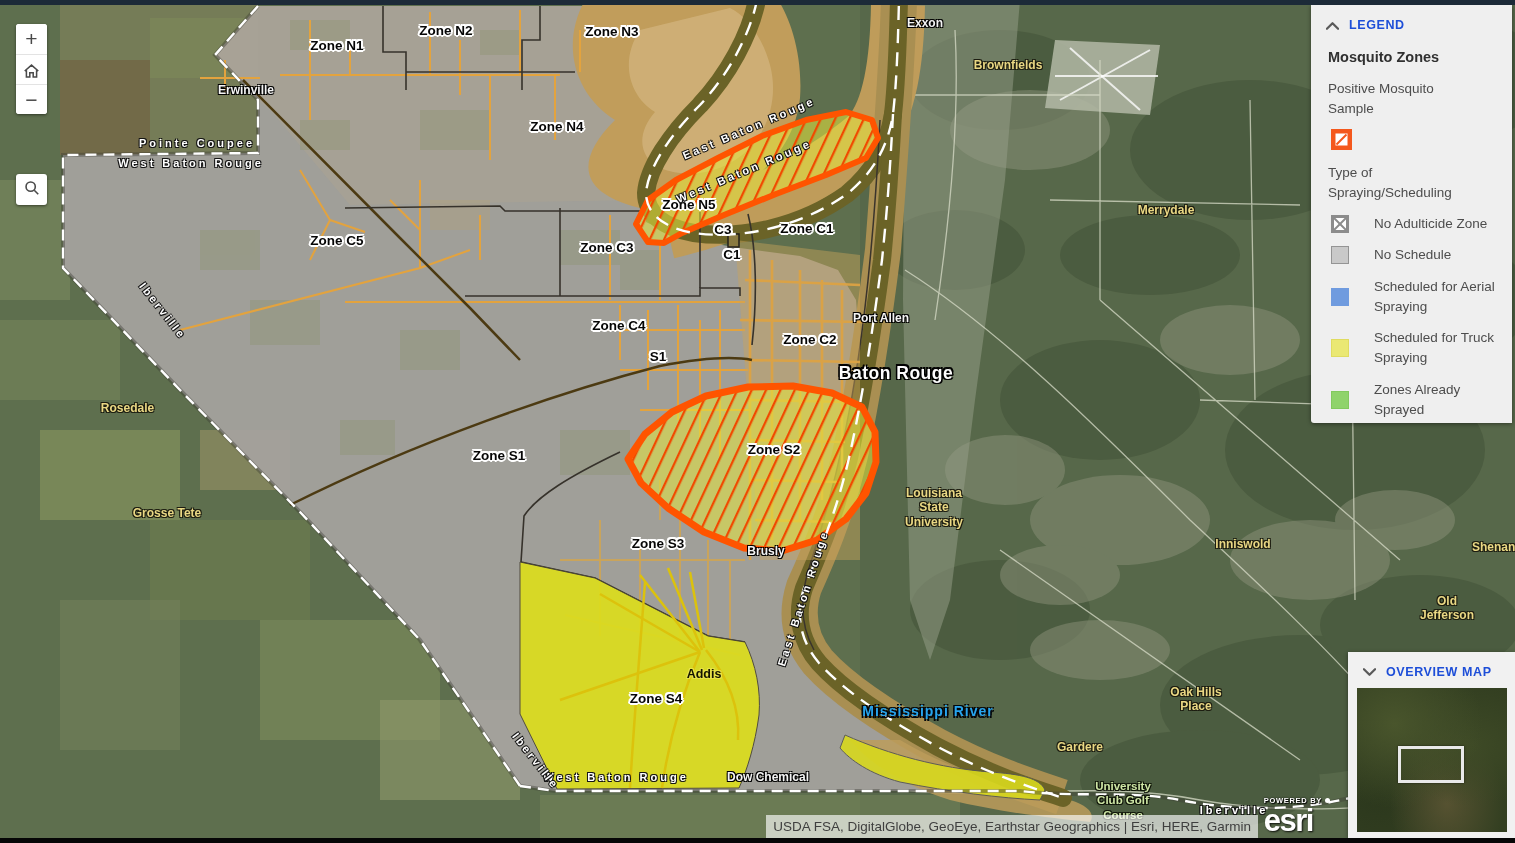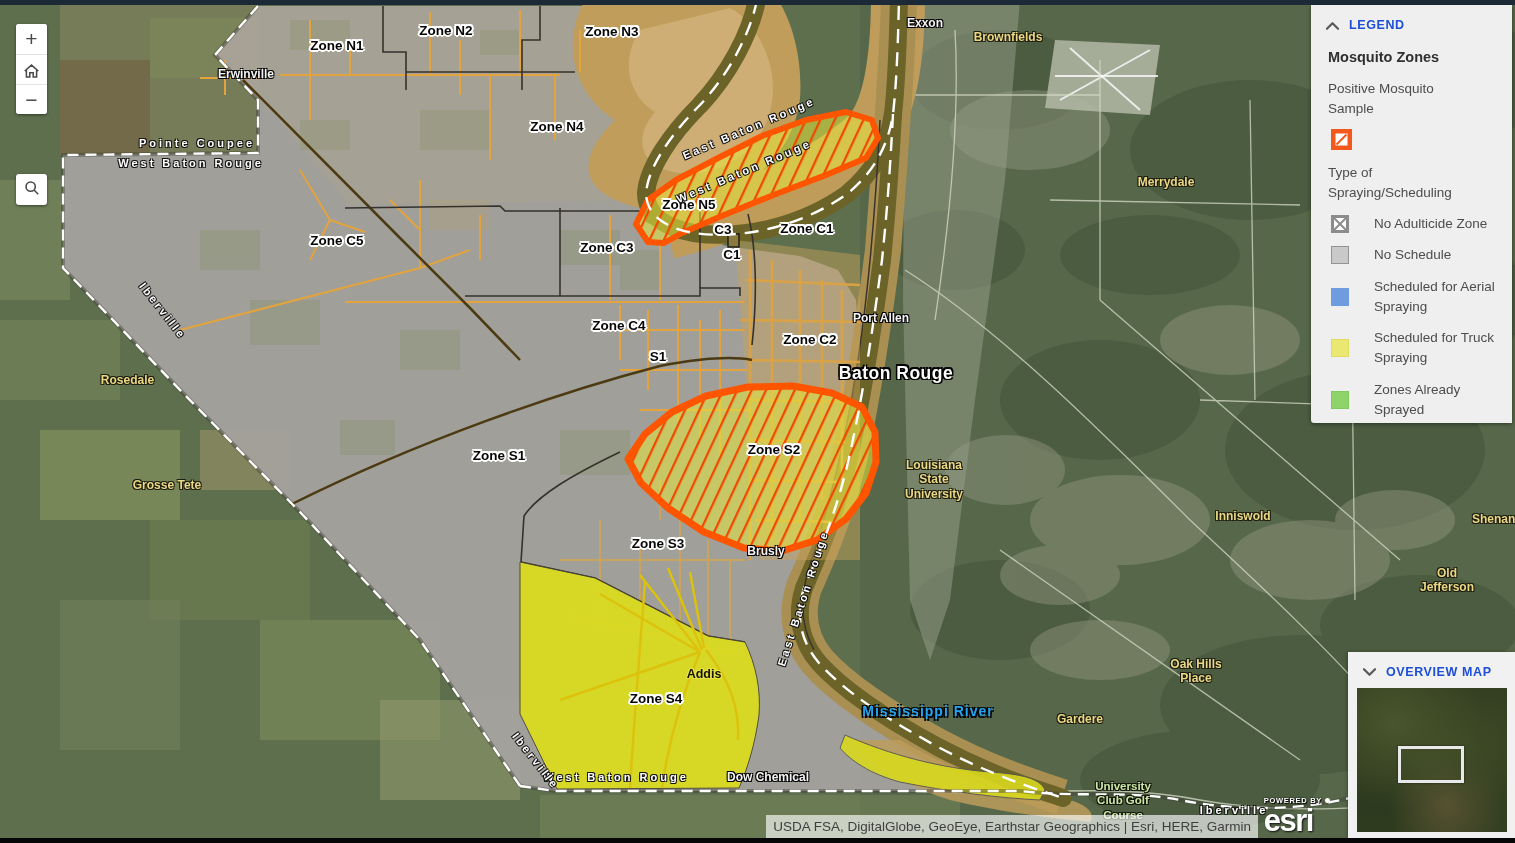--- a/index.html
+++ b/index.html
@@ -13,21 +13,21 @@
   .lbl.zone{font-size:13.5px;color:#060606;
     text-shadow:-1.5px -1.5px 0 #fff,1.5px -1.5px 0 #fff,-1.5px 1.5px 0 #fff,1.5px 1.5px 0 #fff,
                 -2px 0 0 #fff,2px 0 0 #fff,0 -2px 0 #fff,0 2px 0 #fff;}
   .lbl.city{font-size:17.5px;color:#fdfdfd;letter-spacing:.5px;
     text-shadow:-1.5px -1.5px 0 #000,1.5px -1.5px 0 #000,-1.5px 1.5px 0 #000,1.5px 1.5px 0 #000;}
   .lbl.town{font-size:12px;color:#f4f4f4;
     text-shadow:-1px -1px 0 #000,1px -1px 0 #000,-1px 1px 0 #000,1px 1px 0 #000;}
   .lbl.parish{font-size:11px;color:#fff;letter-spacing:3px;
     text-shadow:-1px -1px 0 #151515,1px -1px 0 #151515,-1px 1px 0 #151515,1px 1px 0 #151515;}
   .lbl.place{font-size:12px;color:#ead884;line-height:1.2;
-    text-shadow:-1px -1px 0 #1c1c10,1px -1px 0 #1c1c10,-1px 1px 0 #1c1c10,1px 1px 0 #1c1c10;}
+    text-shadow:-1px -1px 0 #1c1c10,1px -1px 0 #1c1c10,-1px 1px 0 #1c1c10,1px 1px 0 #1c1c10;margin-top:28px;}
   .lbl.addis{font-size:12.5px;color:#141400;
     text-shadow:-1px -1px 0 #e8e34a,1px -1px 0 #e8e34a,-1px 1px 0 #e8e34a,1px 1px 0 #e8e34a;}
   .lbl.golf{font-size:11.5px;color:#cfe7a6;line-height:1.25;
     text-shadow:-1px -1px 0 #0f1408,1px -1px 0 #0f1408,-1px 1px 0 #0f1408,1px 1px 0 #0f1408;}
   .lbl.water{font-size:14px;color:#27a4ee;letter-spacing:1px;
     text-shadow:-1.5px -1.5px 0 #04070b,1.5px -1.5px 0 #04070b,-1.5px 1.5px 0 #04070b,1.5px 1.5px 0 #04070b;}
   
   .zoom-stack{position:absolute;left:16px;top:24px;width:31px;background:#fff;border-radius:3px;
     box-shadow:0 1px 3px rgba(0,0,0,.5);z-index:40;overflow:hidden;}
   .zoom-stack button{display:block;width:31px;height:30px;border:none;background:#fff;cursor:pointer;
@@ -277,21 +277,21 @@
       <div class="lbl zone" style="left: 656px; top: 698px; transform: translate(-50%, -50%);">Zone S4</div>
       <div class="lbl parish" style="left: 197px; top: 143px; transform: translate(-50%, -50%);">Pointe Coupee</div>
       <div class="lbl parish" style="left: 191px; top: 163px; transform: translate(-50%, -50%);">West Baton Rouge</div>
       <div class="lbl parish" style="left: 749px; top: 128px; transform: translate(-50%, -50%) rotate(-23deg);">East Baton Rouge</div>
       <div class="lbl parish" style="left: 744px; top: 171px; transform: translate(-50%, -50%) rotate(-23deg);">West Baton Rouge</div>
       <div class="lbl parish" style="left: 803px; top: 598px; transform: translate(-50%, -50%) rotate(-72deg);">East Baton Rouge</div>
       <div class="lbl parish" style="left: 616px; top: 777px; transform: translate(-50%, -50%);">West Baton Rouge</div>
       <div class="lbl parish" style="left: 163px; top: 311px; transform: translate(-50%, -50%) rotate(52deg);">Iberville</div>
       <div class="lbl parish" style="left: 536px; top: 761px; transform: translate(-50%, -50%) rotate(52deg);">Iberville</div>
       <div class="lbl parish" style="left: 1234px; top: 810px; transform: translate(-50%, -50%);">Iberville</div>
-      <div class="lbl town" style="left: 246px; top: 74px; transform: translate(-50%, -50%);">Erwinville</div>
+      <div class="lbl town" style="left: 246px; top: 90px; transform: translate(-50%, -50%);">Erwinville</div>
       <div class="lbl town" style="left: 877px; top: 318px; transform: translate(-50%, -50%); padding-left: 8px;">Port Allen</div>
       <div class="lbl city" style="left: 896px; top: 373px; transform: translate(-50%, -50%);">Baton Rouge</div>
       <div class="lbl town" style="left: 766px; top: 551px; transform: translate(-50%, -50%);">Brusly</div>
       <div class="lbl addis" style="left: 704px; top: 674px; transform: translate(-50%, -50%);">Addis</div>
       <div class="lbl town" style="left: 768px; top: 777px; transform: translate(-50%, -50%);">Dow Chemical</div>
       <div class="lbl town" style="left: 925px; top: 23px; transform: translate(-50%, -50%);">Exxon</div>
       <div class="lbl place" style="left: 1008px; top: 37px; transform: translate(-50%, -50%);">Brownfields</div>
       <div class="lbl place" style="left: 1166px; top: 182px; transform: translate(-50%, -50%);">Merrydale</div>
       <div class="lbl place" style="left: 117px; top: 380px; transform: translate(-50%, -50%); padding-left: 21px;">Rosedale</div>
       <div class="lbl place" style="left: 167px; top: 485px; transform: translate(-50%, -50%);">Grosse Tete</div>

